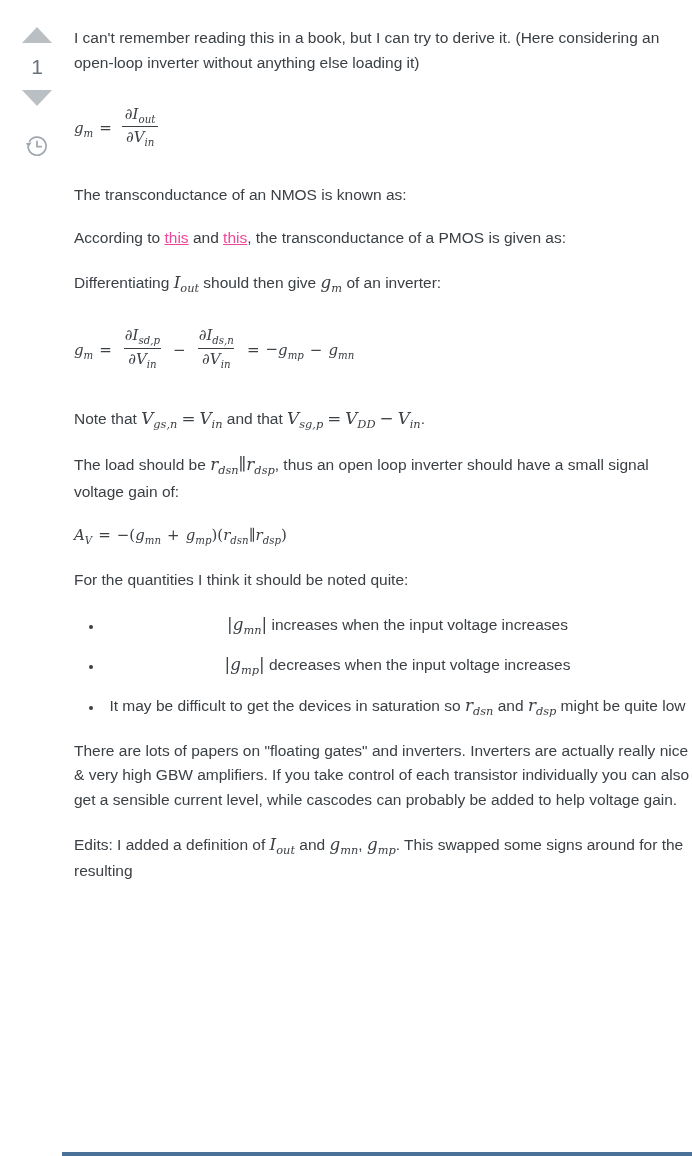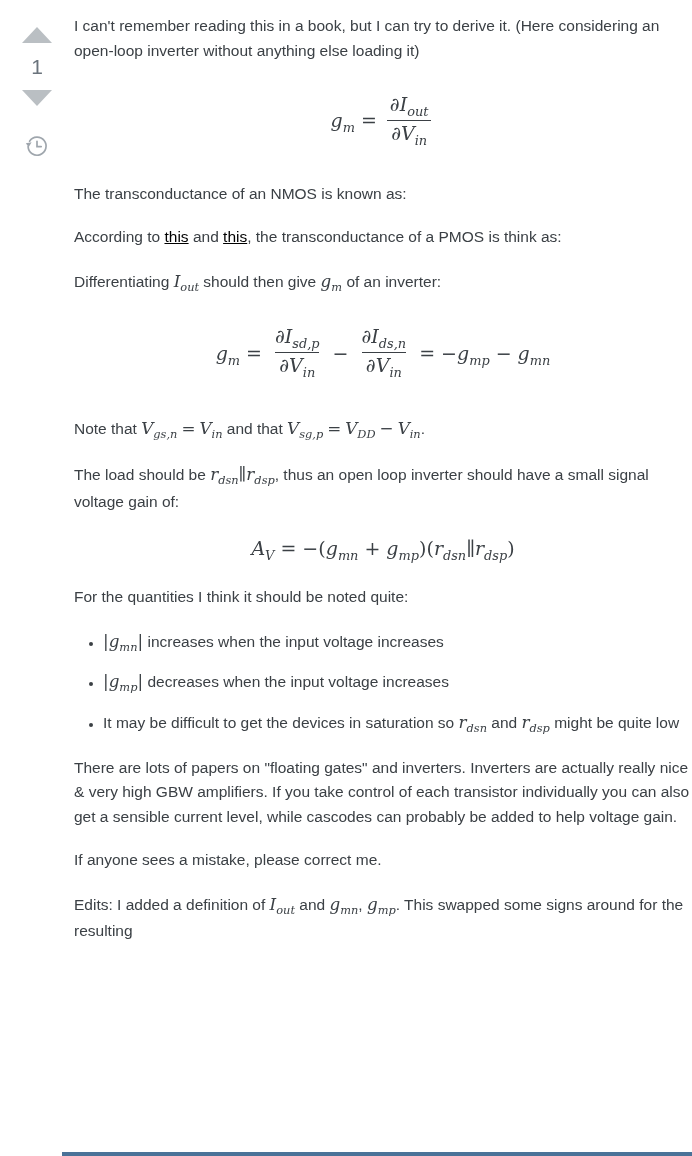--- a/index.html
+++ b/index.html
@@ -8,35 +8,35 @@
     font-family:"Liberation Sans",sans-serif;color:#3b4045;
   }
   .answer{display:flex;}
   
   .vote{flex:0 0 74px;width:74px;display:flex;flex-direction:column;align-items:center;padding-top:24px;}
   .vote .arrow{display:block;cursor:pointer;}
   .vote .score{font-size:21px;color:#6a737c;margin:12px 0;line-height:1;}
   .vote .history{margin-top:24px;cursor:pointer;}
   
   .post{width:618px;padding-top:14px;font-size:15.5px;line-height:1.6;}
-  .post p{margin:0 0 18px 0;}
-  a.link{color:#000000;text-decoration:underline;cursor:pointer;}
+  .post p{margin:12px 0 18px 0;}
+  a.link{color:#ec4899;text-decoration:underline;cursor:pointer;}
   
-  .display-math{text-align:center;white-space:nowrap;font-size:19px;margin:6px 0 19px 0;}
+  .display-math{text-align:left;white-space:nowrap;font-size:15px;margin:6px 0 19px 0;}
   .mi{font-family:"DejaVu Serif",serif;font-style:italic;}
   .mo{font-family:"DejaVu Serif",serif;font-style:normal;margin:0 6px;}
   .mp{font-family:"DejaVu Serif",serif;font-style:normal;}
   .ms{font-family:"DejaVu Serif",serif;font-style:italic;font-size:0.68em;}
   .imath{white-space:nowrap;font-size:1.08em;}
   .imath .mo{margin:0 4px;}
   .frac{display:inline-flex;flex-direction:column;align-items:center;vertical-align:middle;margin:12px 3px;position:relative;top:-2px;}
   .frac .num,.frac .den{display:block;padding:0 4px;line-height:1.35;}
   .frac .den{border-top:1.3px solid #3b4045;}
   
-  .post ul{margin:4px 0 18px 0;padding-left:29px;}
+  .post ul{margin:4px 0 18px 0;padding-left:29px;text-align:center;}
   .post li{margin-bottom:12px;}
   .post li::marker{font-size:0.75em;}
   
   .bottom-bar{position:absolute;left:62px;right:0;bottom:0;height:4px;background:#4a7298;}
 </style>
 </head>
 <body>
 
 <div class="answer">
 
@@ -57,38 +57,37 @@
     </svg>
   </div>
 
   <div class="post">
     <p><span>I can't remember reading this in a book, but I can try to derive it. (Here considering an open-loop inverter without anything else loading it)</span></p>
     <div class="display-math"><span class="mi">g<sub class="ms">m</sub></span><span class="mo">=</span><span class="frac">
           <span class="num"><span class="mi">∂I<sub class="ms">out</sub></span></span>
           <span class="den"><span class="mi">∂V<sub class="ms">in</sub></span></span>
         </span></div>
     <p><span>The transconductance of an NMOS is known as:</span></p>
-    <p><span>According to </span><a class="link">this</a><span> and </span><a class="link">this</a><span>, the transconductance of a PMOS is think as:</span></p>
+    <p><span>According to </span><a class="link">this</a><span> and </span><a class="link">this</a><span>, the transconductance of a PMOS is given as:</span></p>
     <p><span>Differentiating </span><span class="imath"><span class="mi">I<sub class="ms">out</sub></span></span><span> should then give </span><span class="imath"><span class="mi">g<sub class="ms">m</sub></span></span><span> of an inverter:</span></p>
     <div class="display-math"><span class="mi">g<sub class="ms">m</sub></span><span class="mo">=</span><span class="frac">
           <span class="num"><span class="mi">∂I<sub class="ms">sd,p</sub></span></span>
           <span class="den"><span class="mi">∂V<sub class="ms">in</sub></span></span>
         </span><span class="mo">−</span><span class="frac">
           <span class="num"><span class="mi">∂I<sub class="ms">ds,n</sub></span></span>
           <span class="den"><span class="mi">∂V<sub class="ms">in</sub></span></span>
         </span><span class="mo">=</span><span class="mp">−</span><span class="mi">g<sub class="ms">mp</sub></span><span class="mo">−</span><span class="mi">g<sub class="ms">mn</sub></span></div>
     <p><span>Note that </span><span class="imath"><span class="mi">V<sub class="ms">gs,n</sub></span><span class="mo">=</span><span class="mi">V<sub class="ms">in</sub></span></span><span> and that </span><span class="imath"><span class="mi">V<sub class="ms">sg,p</sub></span><span class="mo">=</span><span class="mi">V<sub class="ms">DD</sub></span><span class="mo">−</span><span class="mi">V<sub class="ms">in</sub></span></span><span>.</span></p>
     <p><span>The load should be </span><span class="imath"><span class="mi">r<sub class="ms">dsn</sub></span><span class="mp">∥</span><span class="mi">r<sub class="ms">dsp</sub></span></span><span>, thus an open loop inverter should have a small signal voltage gain of:</span></p>
     <div class="display-math"><span class="mi">A<sub class="ms">V</sub></span><span class="mo">=</span><span class="mp">−(</span><span class="mi">g<sub class="ms">mn</sub></span><span class="mo">+</span><span class="mi">g<sub class="ms">mp</sub></span><span class="mp">)(</span><span class="mi">r<sub class="ms">dsn</sub></span><span class="mp">∥</span><span class="mi">r<sub class="ms">dsp</sub></span><span class="mp">)</span></div>
     <p><span>For the quantities I think it should be noted quite:</span></p>
     <ul>
       <li><span class="imath"><span class="mp">|</span><span class="mi">g<sub class="ms">mn</sub></span><span class="mp">|</span></span><span> increases when the input voltage increases</span></li>
       <li><span class="imath"><span class="mp">|</span><span class="mi">g<sub class="ms">mp</sub></span><span class="mp">|</span></span><span> decreases when the input voltage increases</span></li>
       <li><span>It may be difficult to get the devices in saturation so </span><span class="imath"><span class="mi">r<sub class="ms">dsn</sub></span></span><span> and </span><span class="imath"><span class="mi">r<sub class="ms">dsp</sub></span></span><span> might be quite low</span></li>
     </ul>
     <p><span>There are lots of papers on "floating gates" and inverters. Inverters are actually really nice &amp; very high GBW amplifiers. If you take control of each transistor individually you can also get a sensible current level, while cascodes can probably be added to help voltage gain.</span></p>
-    <p><span>If anyone sees a mistake, please correct me.</span></p>
     <p><span>Edits: I added a definition of </span><span class="imath"><span class="mi">I<sub class="ms">out</sub></span></span><span> and </span><span class="imath"><span class="mi">g<sub class="ms">mn</sub></span></span><span>, </span><span class="imath"><span class="mi">g<sub class="ms">mp</sub></span></span><span>. This swapped some signs around for the resulting </span></p>
   </div>
 
 </div>
 
 <div class="bottom-bar"></div>
 
 </body></html>

